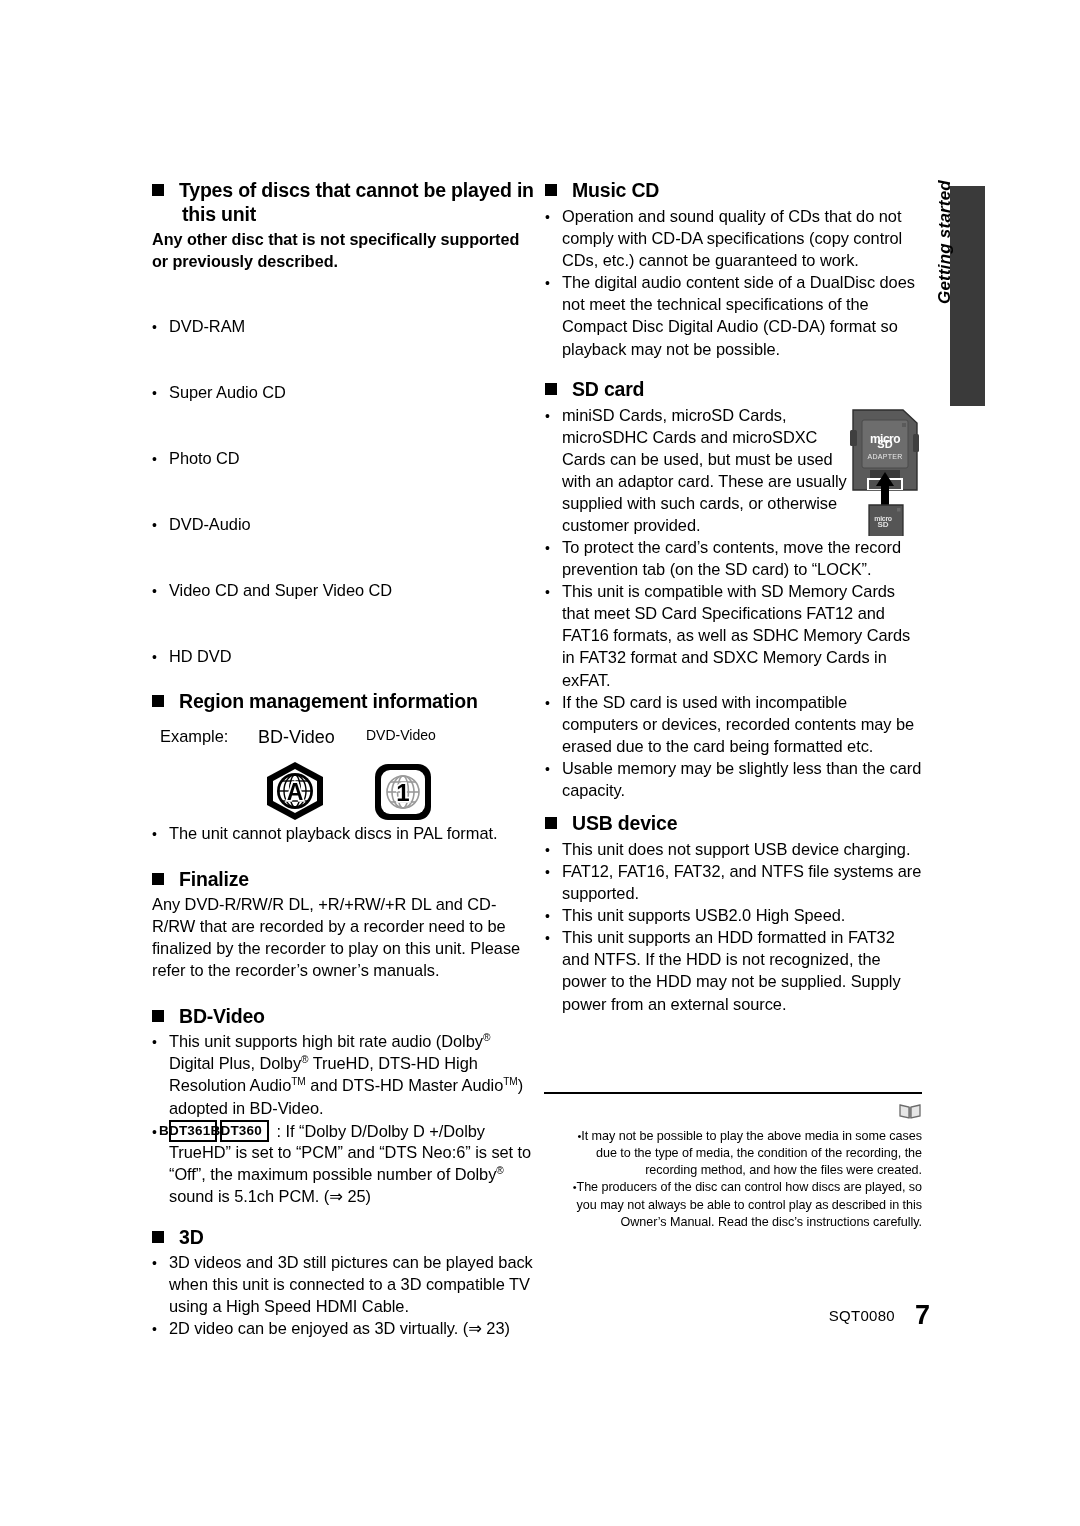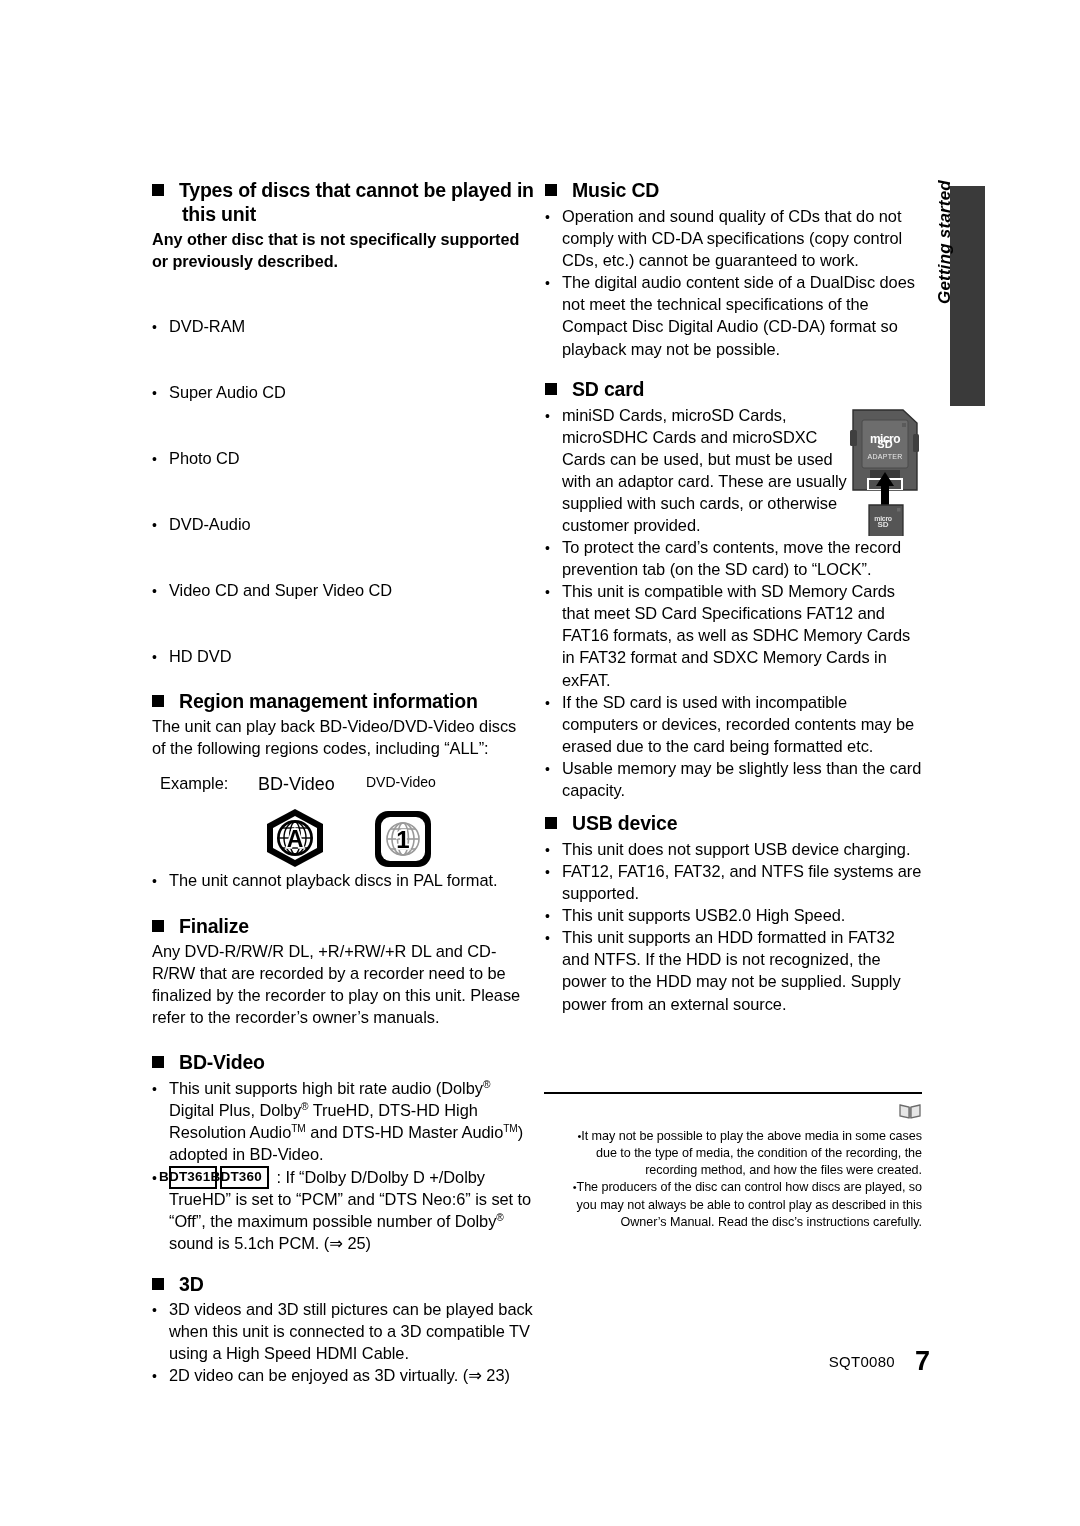--- a/index.html
+++ b/index.html
@@ -191,21 +191,21 @@
     content: "\2022";
     display: inline-block;
     width: 13px;
     text-indent: 0;
     font-size: 11px;
   }
 
   
   .footer {
     position: absolute;
-    left: 0; top: 1346px;
+    left: 0; top: 1300px;
     width: 930px;
     text-align: right;
   }
   .footer .code {
     font-size: 15px;
     letter-spacing: 0.3px;
   }
   .footer .pno {
     font-size: 27px;
     font-weight: bold;
@@ -236,21 +236,20 @@
       <li>DVD-Audio</li>
       <li>Video CD and Super Video CD</li>
       <li>HD DVD</li>
     </ul>
 
     <div class="sec-gap"></div>
 
     <h2 class="sec">
       <span class="sq"></span><span>Region management information</span>
     </h2>
-    <p class="body">The unit can play back BD-Video/DVD-Video discs of the following regions codes, including “ALL”:</p>
 
     <div class="example-row">
       <span class="ex-label">Example:</span>
       <span class="ex-bd">BD-Video</span>
       <span class="ex-dvd">DVD-Video</span>
     </div>
 
     <div class="icons-row">
 
       <span class="icon-hex">

